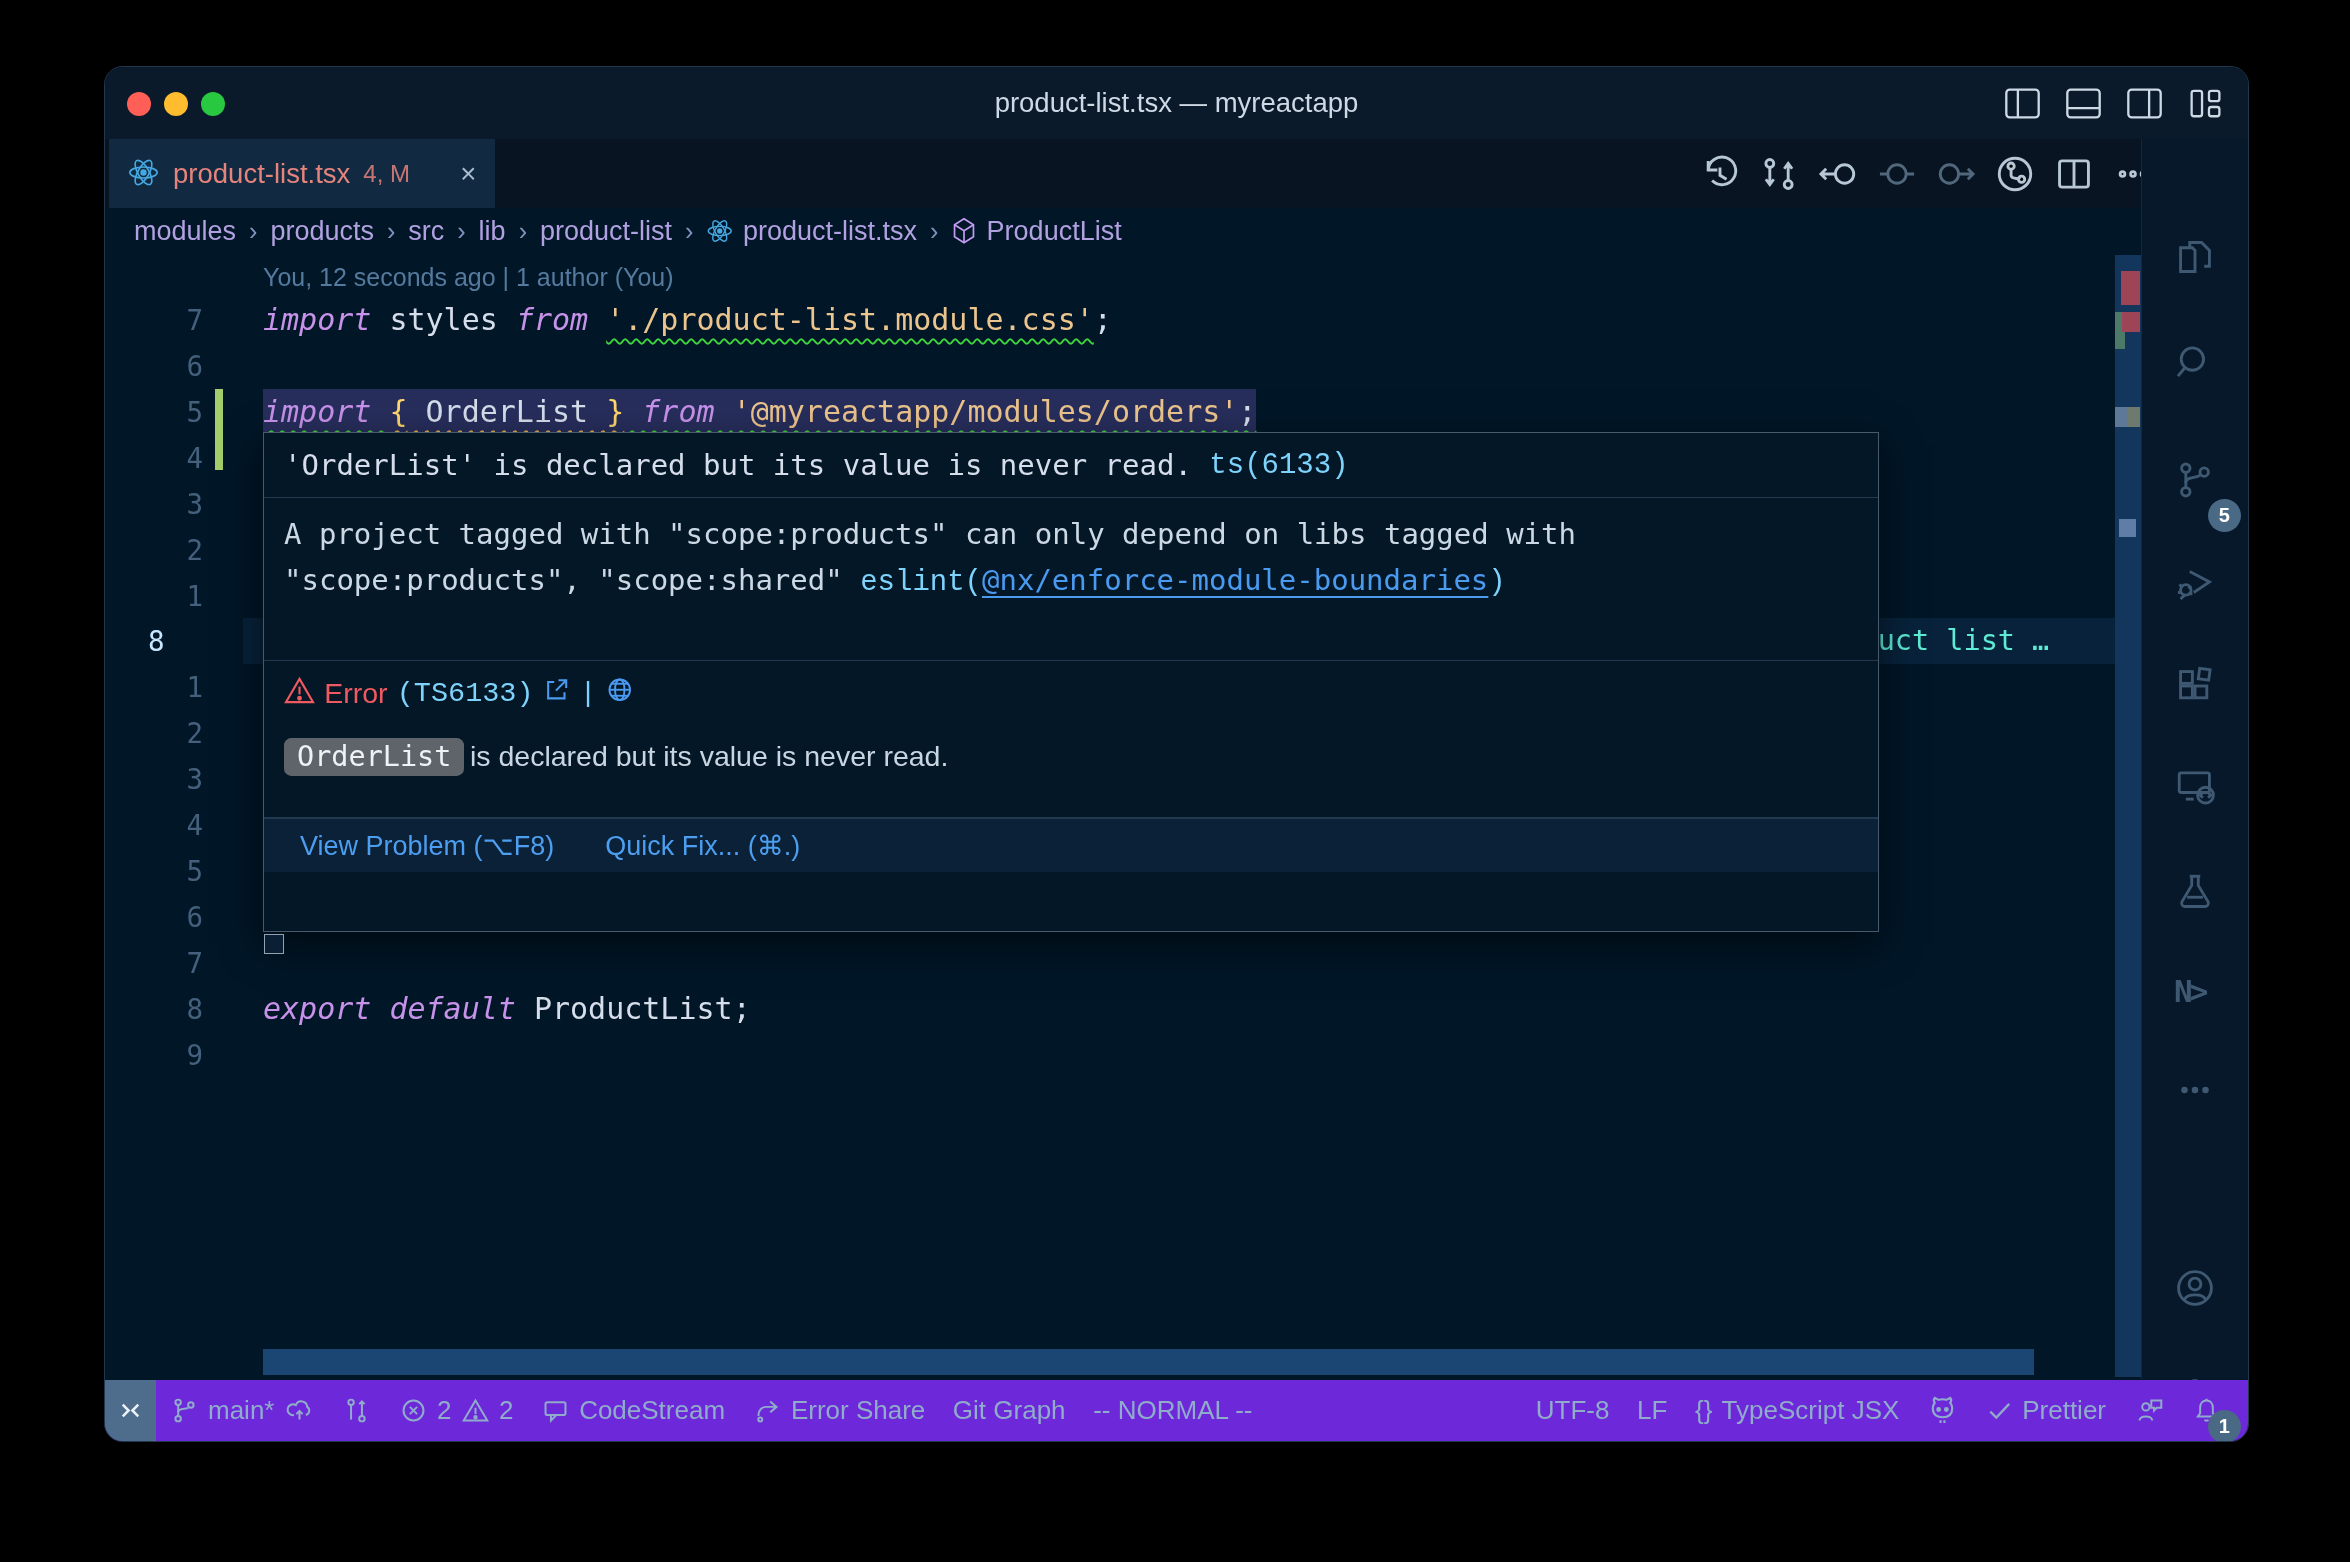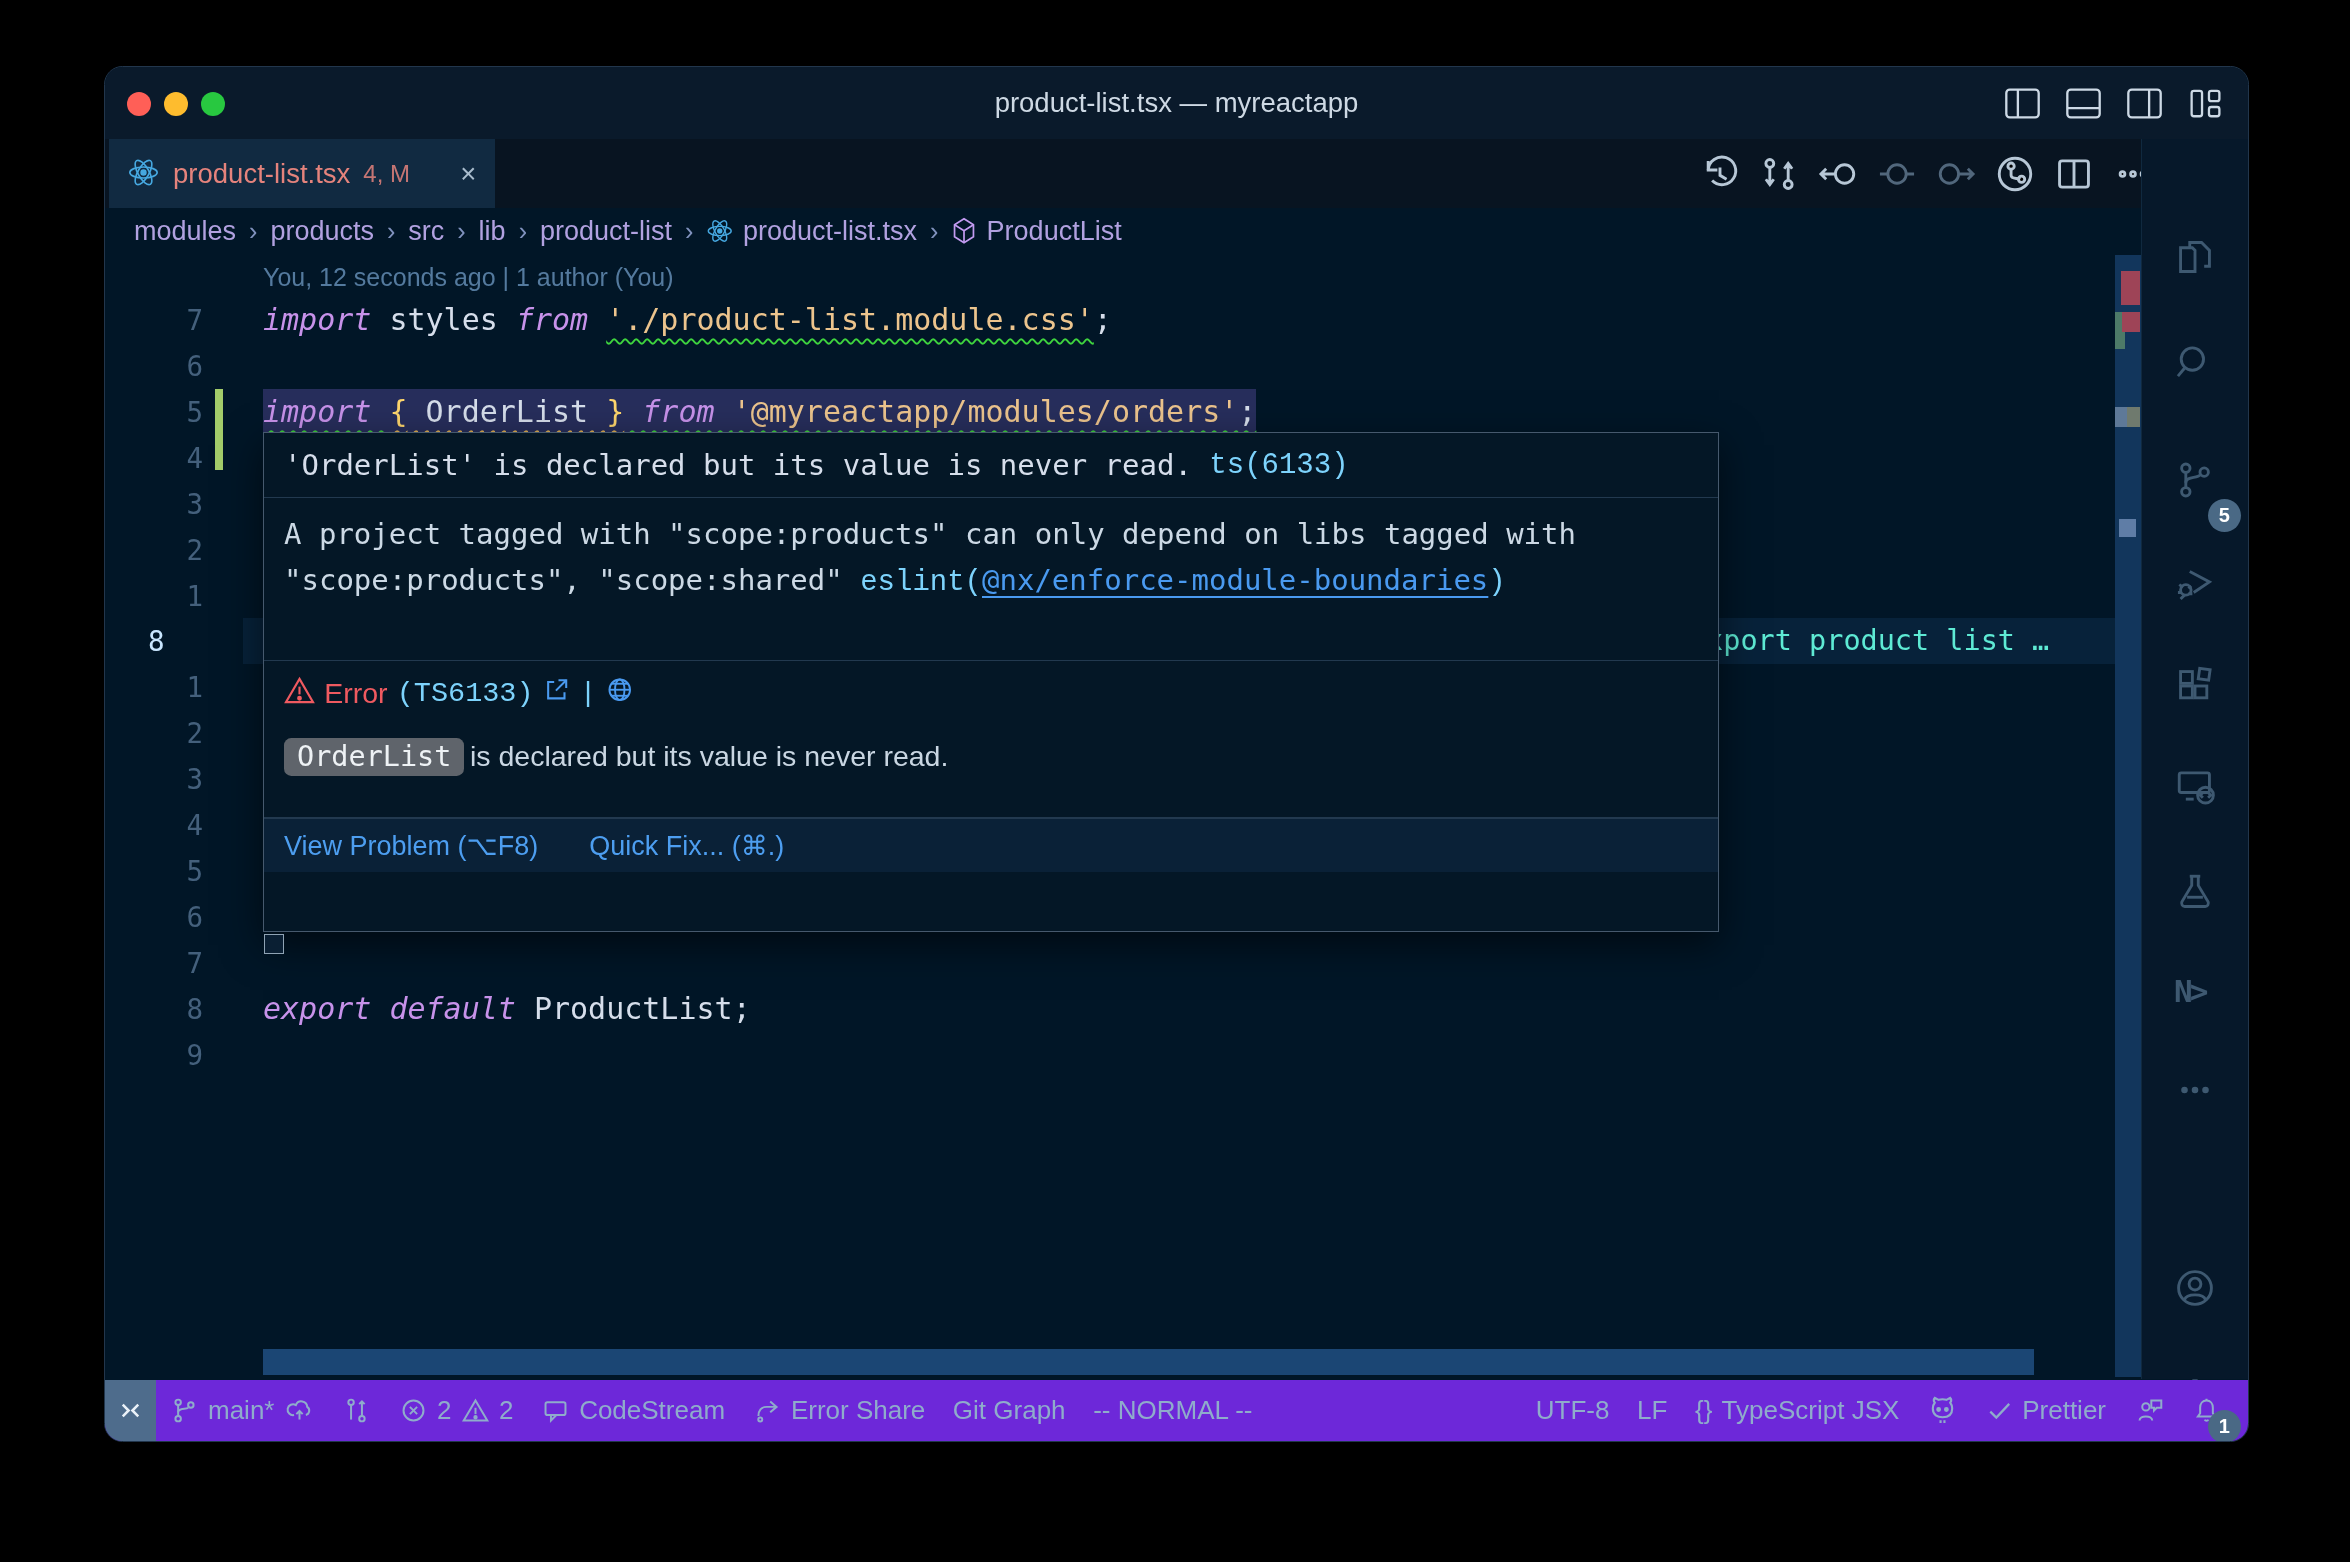--- a/index.html
+++ b/index.html
@@ -60,39 +60,39 @@
          text-decoration-thickness:2.4px; text-underline-offset:8.3px; }
   .inline-blame { position:absolute; left:1436px; line-height:46px; font-family:"DejaVu Sans Mono",monospace;
     font-size:28.5px; color:#5eead4; white-space:nowrap;margin-left:45px; }
   .gutter-mod { position:absolute; left:110px; top:136px; width:8.3px; height:81px; background:#a3cc6a; }
 
   .hscrollbar { position:absolute; left:158px; top:1096px; width:1771px; height:26px; background:#1b4674; }
   .vscroll { position:absolute; left:2010px; top:1.8px; width:26px; height:1122px; background:#12365c; }
   .vmark { position:absolute; }
 
   
-  .hover { position:absolute; left:158px; top:179px; width:1456px; height:500px; background:#041726;
+  .hover { position:absolute; left:158px; top:179px; width:1616px; height:500px; background:#041726;
     border:0.9px solid #46596d; box-shadow:0 13px 37px rgba(0,0,0,.55); z-index:10; }
   .hv-sec { padding:0 20px; }
   .hv-1 { height:64px; display:flex; align-items:center; font-family:"DejaVu Sans Mono",monospace; font-size:29px; color:#d6deeb; white-space:pre; }
   .hv-dim { color:#7dd3fc;font-family:Liberation Mono, monospace; }
   .hv-div { height:0; border-top:0.9px solid #22394f; }
   .hv-2 { padding:13px 20px; font-family:"DejaVu Sans Mono",monospace; font-size:29px; line-height:46px; color:#ccd9e5; height:162px; }
   .hv-link { color:#4a9af0; text-decoration:underline; text-underline-offset:5.5px; cursor:pointer; }
   .hv-3 { height:156px; padding:14.7px 20px; }
   .hv-3-top { display:flex; align-items:center; gap:9.2px; font-size:28.5px; }
   .hv-err { color:#ef5a60; }
   .hv-3-bot { margin-top:26px; display:flex; align-items:center; font-size:28.5px; color:#c9d6e2; }
   .hv-badge { font-family:"DejaVu Sans Mono",monospace; font-size:28.5px; color:#eef2f5; background:#5f646b;
     border-radius:7.3px; padding:2.8px 13px; margin-right:5.5px; }
   .hv-4 { height:62px; display:flex; align-items:center; font-family:"DejaVu Sans Mono",monospace; font-size:29px; white-space:pre; }
   .hv-kw { color:#c792ea; }
   .hv-str { color:#ecc48d; }
   .hv-foot { height:54px; background:#0a2137; border-top:0.9px solid #22394f; display:flex; align-items:center;
-    gap:51px; padding:0 20px; font-size:27px; color:#4d9ef0;text-align:right; }
+    gap:51px; padding:0 36px; font-size:27px; color:#4d9ef0;text-align:right; }
   .hv-foot span { cursor:pointer; }
   .hover-resize { position:absolute; left:159px; top:681px; width:20px; height:20px;
     border:1.8px solid #8fa3b4; background:#0a1f33; z-index:11; }
 
   
   .activitybar { position:absolute; top:72px; right:0; width:107px; bottom:62px; background:#06182a;
     border-left:1.8px solid #10293f; }
   .ab-item { position:absolute; left:32px; width:42px; height:42px; cursor:pointer; }
   .ab-item svg { stroke:#3e5971; display:block; }
   .ab-badge { position:absolute; width:33px; height:33px; border-radius:50%; background:#4a6985; color:#fff;

